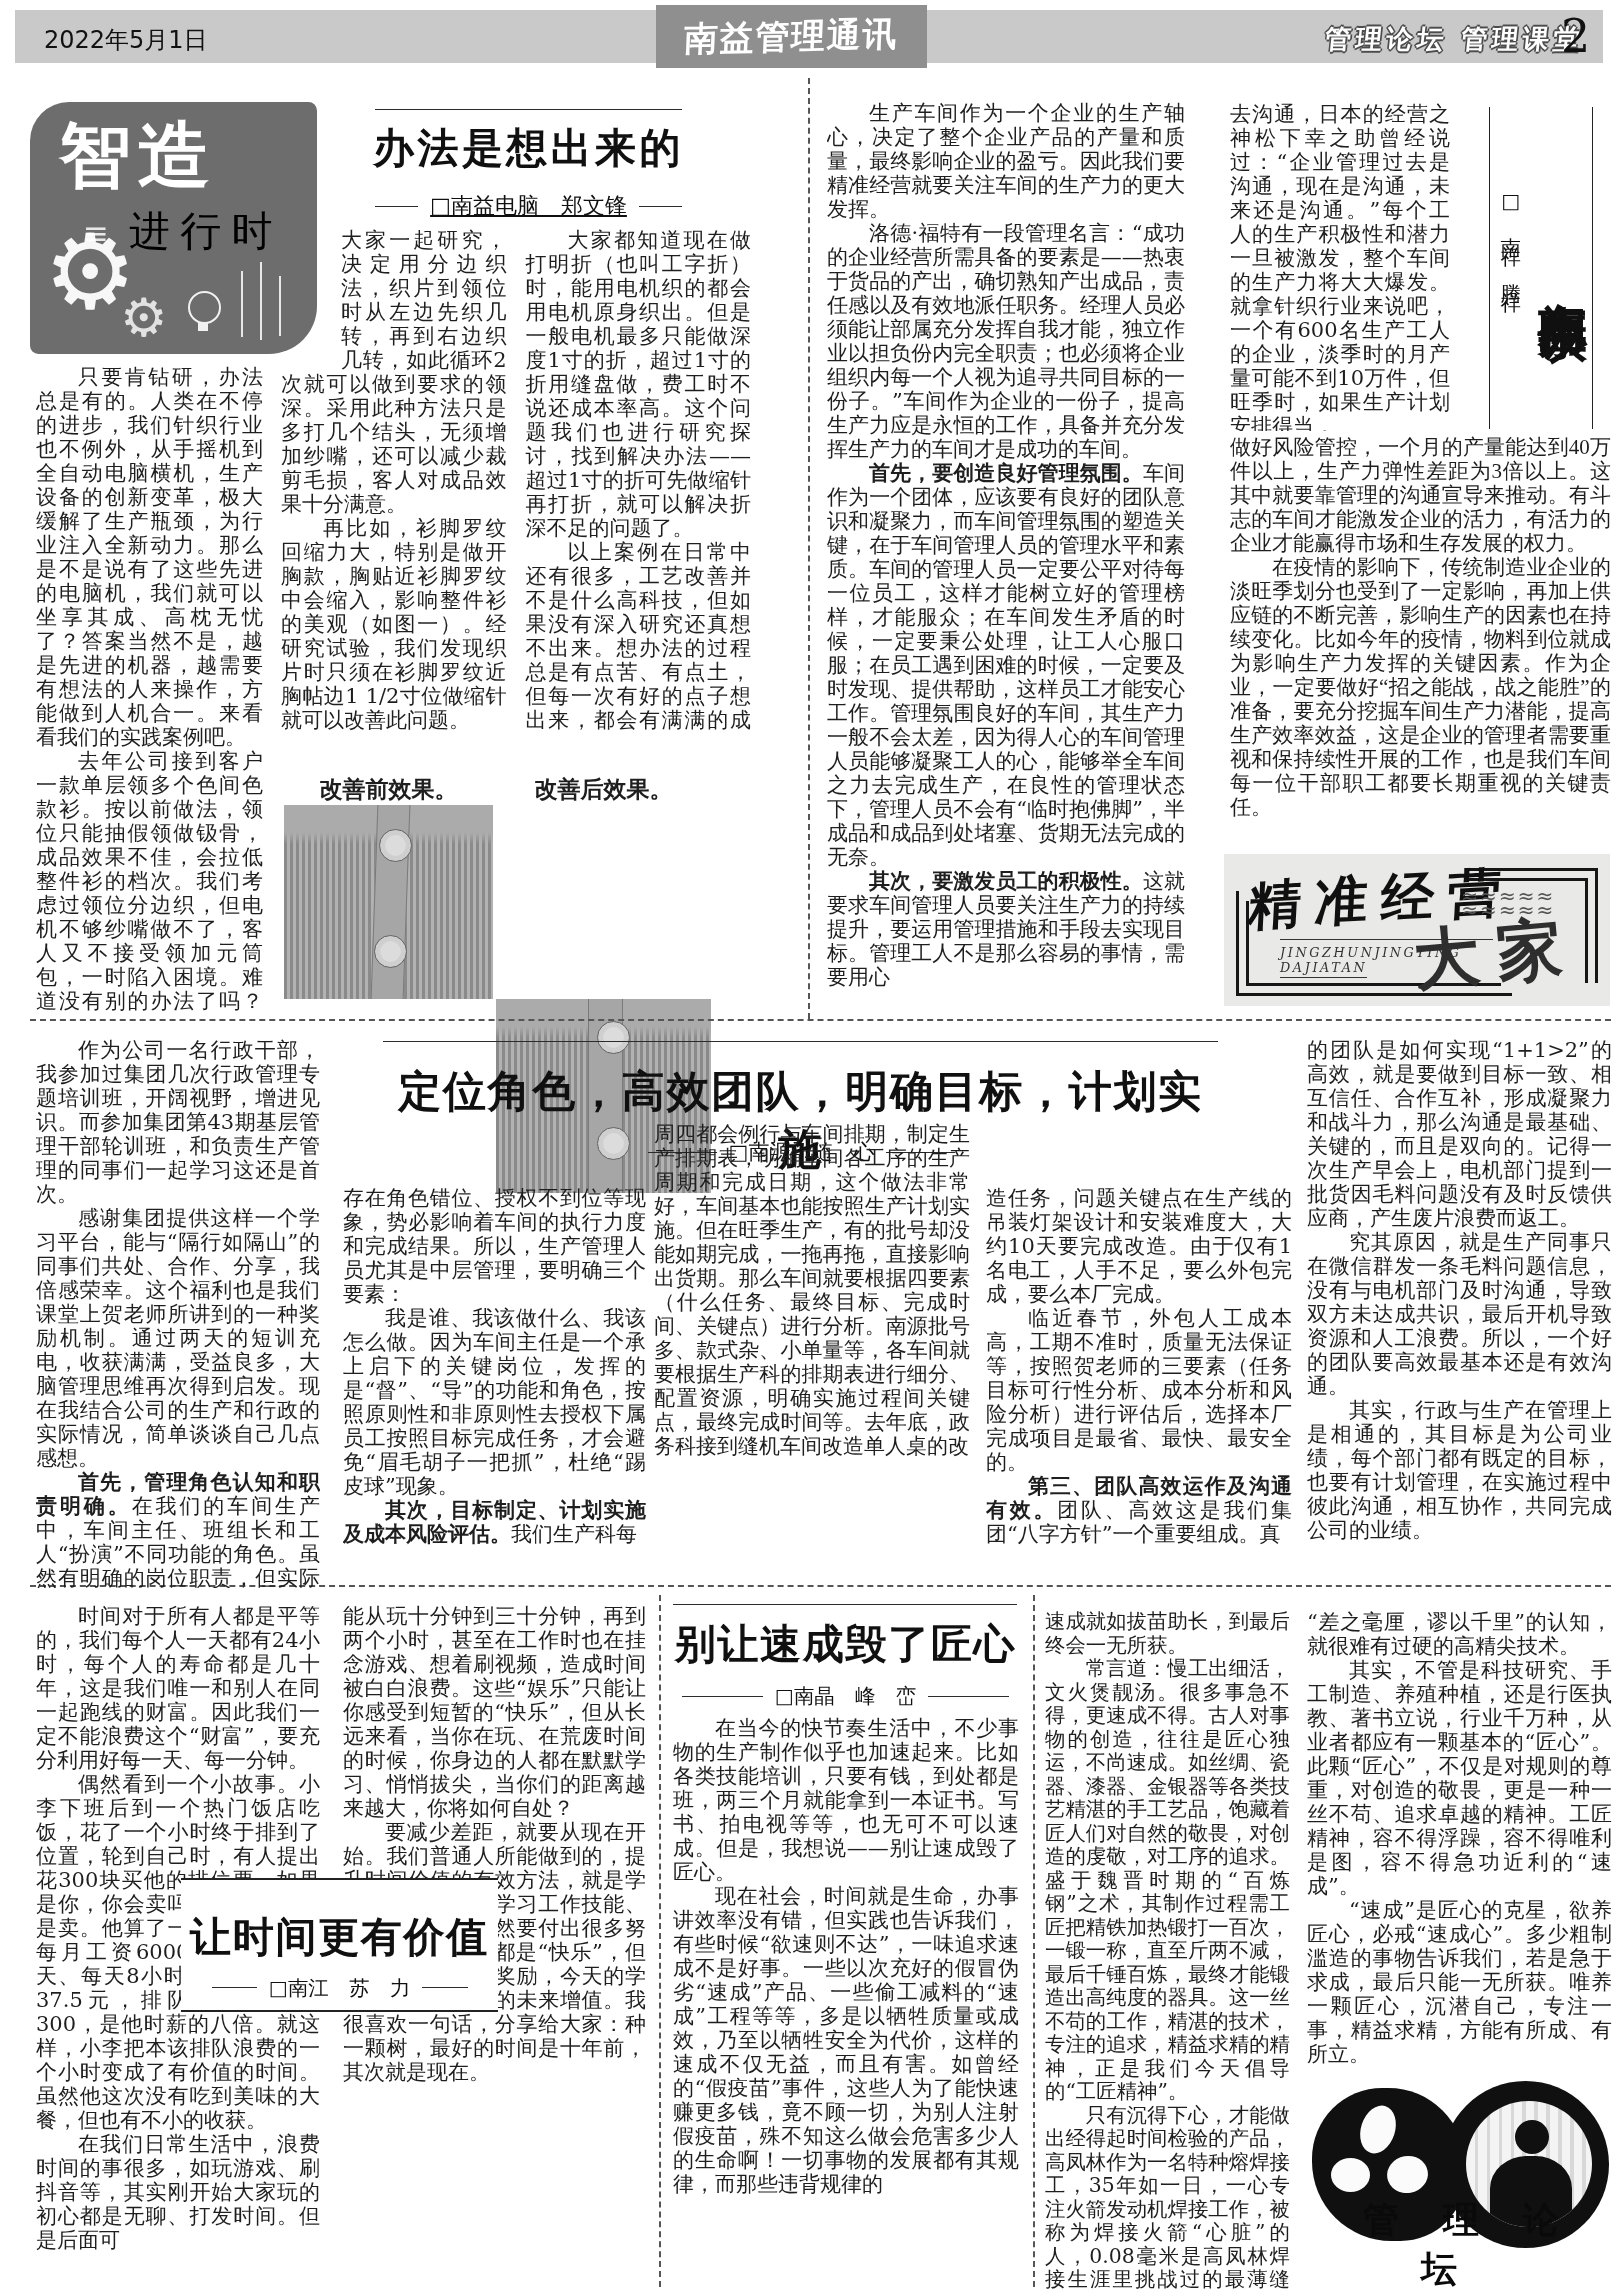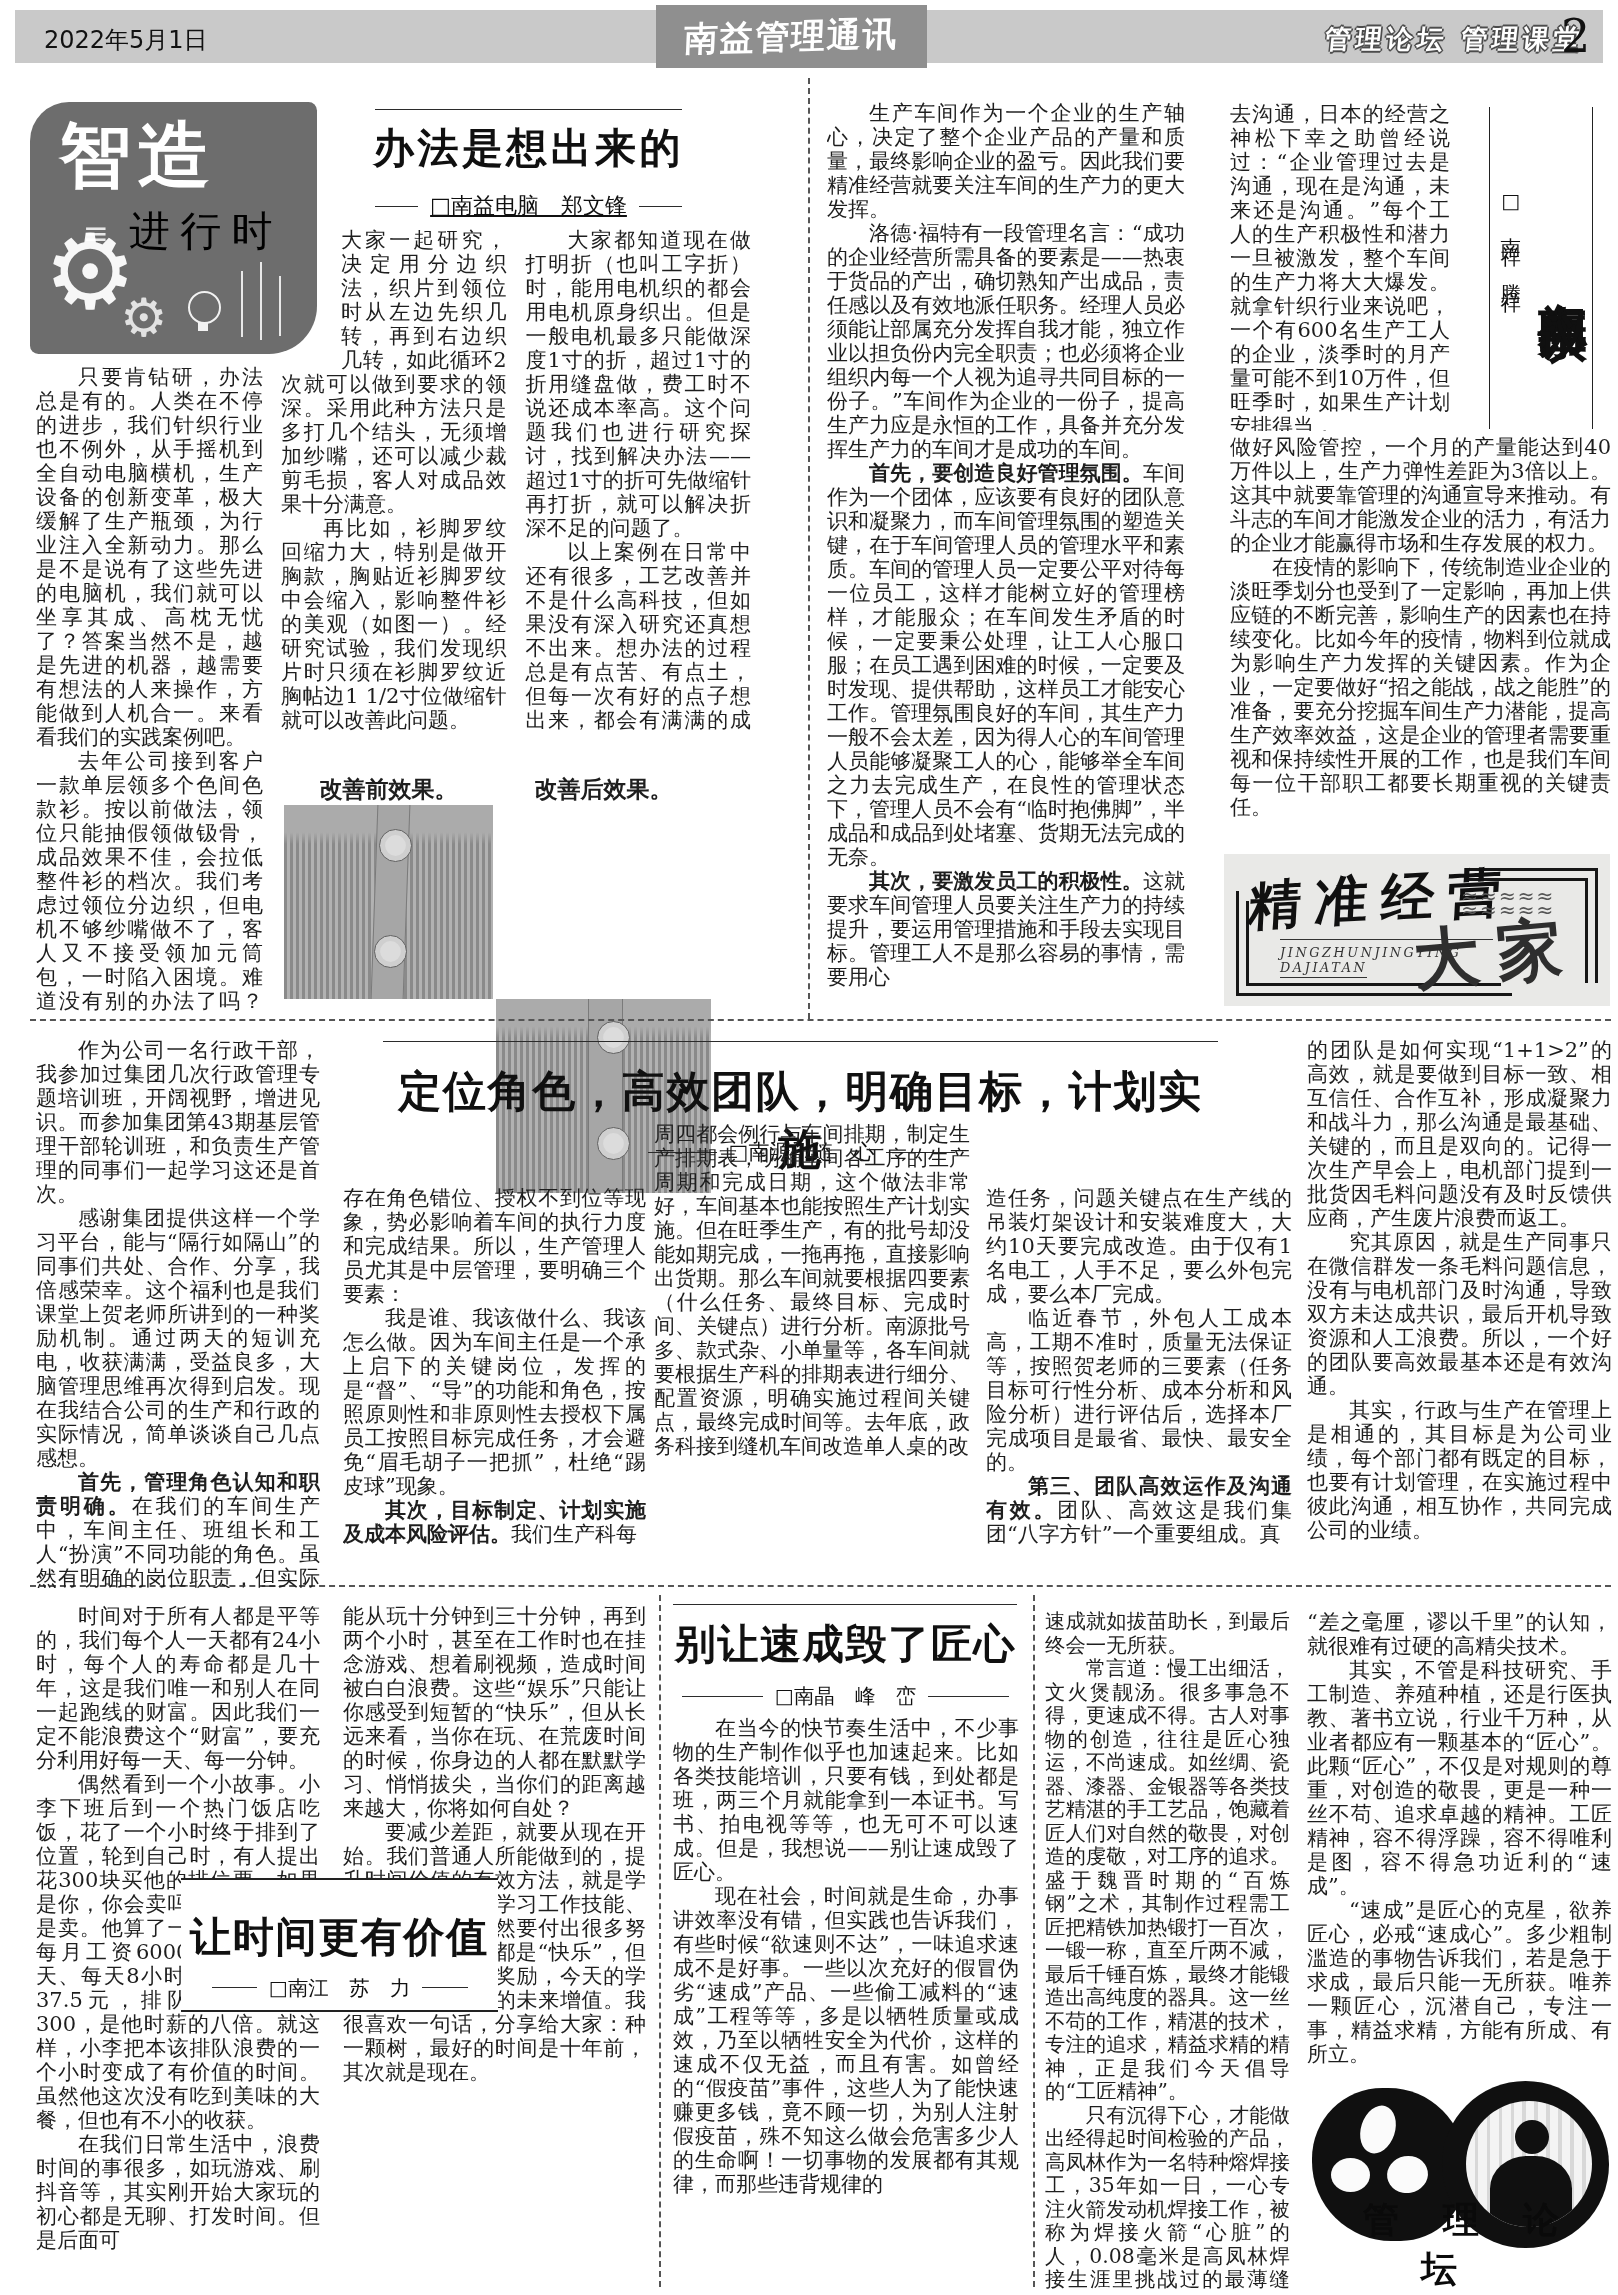--- a/index.html
+++ b/index.html
@@ -123,21 +123,21 @@
   </div>
 <div class="abs jtext" style="left:1230px;top:102px;width:220px;height:329px;">
     <p class="ni">去沟通，日本的经营之神松下幸之助曾经说过：“企业管理过去是沟通，现在是沟通，未来还是沟通。”每个工人的生产积极性和潜力一旦被激发，整个车间的生产力将大大爆发。就拿针织行业来说吧，一个有600名生产工人的企业，淡季时的月产量可能不到10万件，但旺季时，如果生产计划安排得当，</p>
   </div>
 
 <div class="abs" style="left:1489px;top:107px;width:102px;height:322px;border-left:1.7px solid #222;border-right:1.7px solid #222;display:flex;flex-direction:row;justify-content:space-between;">
   <div class="vert" style="font-size:20.4px;letter-spacing:8.5px;padding-top:82px;margin-left:6.8px;color:#101010;">□南祥　腾祥</div>
   <div class="vert title" style="font-size:49px;letter-spacing:1.7px;margin-right:3.4px;line-height:1.05;">车间生产力小议</div>
 </div>
 
-<div class="abs jtext" style="left:1230px;top:435px;width:381px;height:414px;">
+<div class="abs jtext" style="left:1230px;top:435px;width:381px;height:414px;font-family:Liberation Serif, serif;">
     <p class="ni">做好风险管控，一个月的产量能达到40万件以上，生产力弹性差距为3倍以上。这其中就要靠管理的沟通宣导来推动。有斗志的车间才能激发企业的活力，有活力的企业才能赢得市场和生存发展的权力。</p>
     <p>在疫情的影响下，传统制造业企业的淡旺季划分也受到了一定影响，再加上供应链的不断完善，影响生产的因素也在持续变化。比如今年的疫情，物料到位就成为影响生产力发挥的关键因素。作为企业，一定要做好“招之能战，战之能胜”的准备，要充分挖掘车间生产力潜能，提高生产效率效益，这是企业的管理者需要重视和保持续性开展的工作，也是我们车间每一位干部职工都要长期重视的关键责任。</p>
   </div>
 
 <div class="abs" style="left:1224px;top:854px;width:386px;height:152px;background:#e9e9e7;overflow:hidden;">
   <div class="corner-tr" style="right:12px;top:13.6px;width:128px;height:112px;"></div>
   <div class="corner-tr" style="right:22px;top:24px;width:118px;height:102px;"></div>
   <div class="corner-bl" style="left:12px;bottom:10.2px;width:273px;height:102px;"></div>
   <div class="corner-bl" style="left:22px;bottom:20.4px;width:252px;height:82px;"></div>
   <div class="abs title" style="left:24px;top:10.2px;font-size:53px;letter-spacing:13.6px;transform:rotate(-3deg) skewX(-6deg);">精准经营</div>

